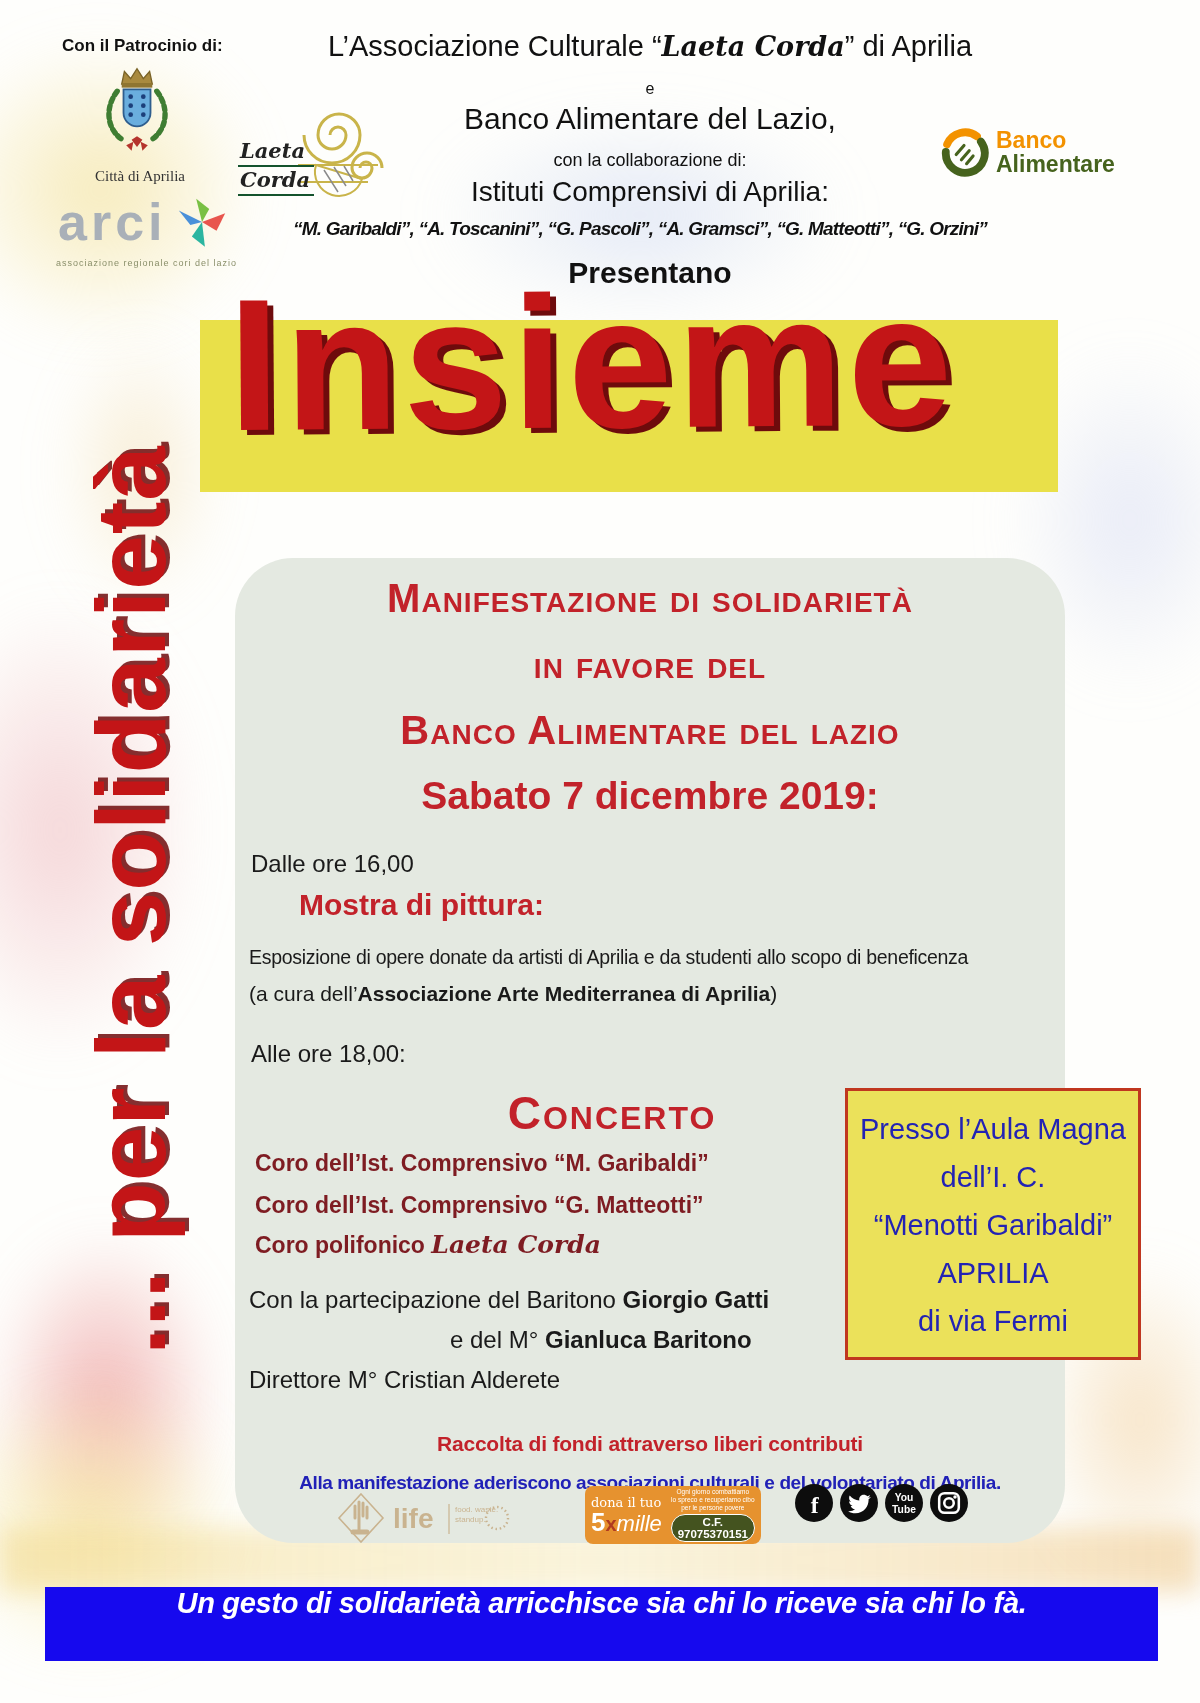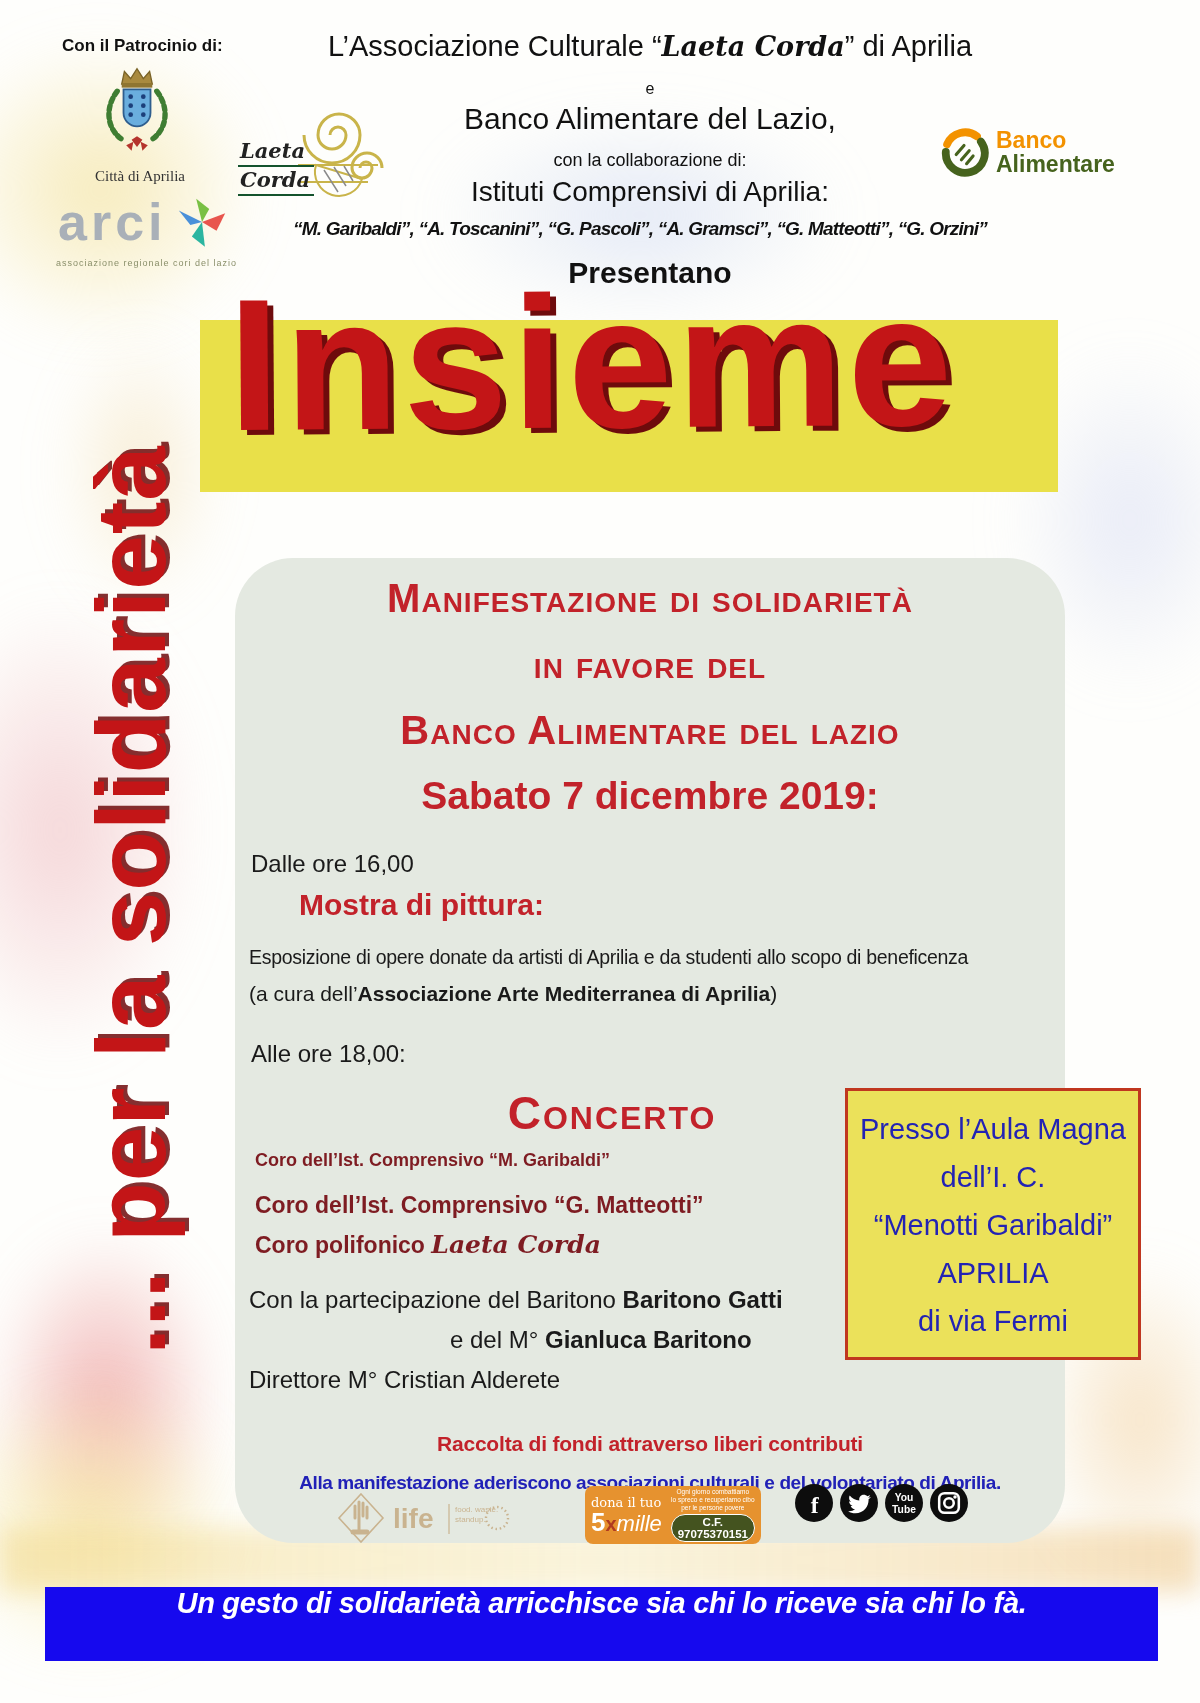--- a/index.html
+++ b/index.html
@@ -69,21 +69,21 @@
   .ph1{top:18px;width:100%;text-align:center;font-size:40px;letter-spacing:1px;}
   .ph2{top:84px;width:100%;text-align:center;font-size:40px;letter-spacing:1px;}
   .ph3{top:150px;width:100%;text-align:center;font-size:40px;letter-spacing:1px;}
   .pdate{top:216px;width:100%;text-align:center;font-size:39px;}
   .ptime1{left:16px;top:292px;font-size:24px;color:#1a1a1a;}
   .pmostra{left:64px;top:330px;font-size:30px;}
   .pexpo{left:14px;top:388px;font-size:19.5px;letter-spacing:-0.3px;color:#1a1a1a;white-space:nowrap;}
   .pcura{left:14px;top:424px;font-size:21px;color:#1a1a1a;}
   .ptime2{left:16px;top:482px;font-size:24px;color:#1a1a1a;}
   .pconcerto{left:0;top:528px;width:684px;text-align:center;font-size:46px;letter-spacing:2px;margin-left:35px;}
-  .pcoro1{left:20px;top:592px;font-size:18px;}
+  .pcoro1{left:20px;top:592px;font-size:23px;}
   .pcoro2{left:20px;top:634px;font-size:23px;}
   .pcoro3{left:20px;top:672px;font-size:23px;}
   .coro-script{font-family:"DejaVu Serif",serif;font-style:italic;font-size:25px;}
   .pbarit{left:14px;top:728px;font-size:24px;color:#1a1a1a;}
   .pmaestro{left:215px;top:768px;font-size:24px;color:#1a1a1a;}
   .pdirettore{left:14px;top:808px;font-size:24px;color:#1a1a1a;}
   .praccolta{top:874px;width:100%;text-align:center;font-size:21px;letter-spacing:-0.2px;}
   .padesione{top:914px;width:100%;text-align:center;font-size:19px;font-weight:bold;color:#2121b7;letter-spacing:-0.4px;}
 
   
@@ -215,21 +215,21 @@
       <span>(a cura dell’</span><b>Associazione Arte Mediterranea di Aprilia</b><span>)</span>
     </div>
     <div class="ptime2">Alle ore 18,00:</div>
     <div class="pconcerto sc red">Concerto</div>
     <div class="pcoro1 maroon">Coro dell’Ist. Comprensivo “M. Garibaldi”</div>
     <div class="pcoro2 maroon">Coro dell’Ist. Comprensivo “G. Matteotti”</div>
     <div class="pcoro3 maroon">
       <span>Coro polifonico </span><span class="coro-script">Laeta Corda</span>
     </div>
     <div class="pbarit">
-      <span>Con la partecipazione del Baritono </span><b>Baritono Gatti</b>
+      <span>Con la partecipazione del Baritono </span><b>Giorgio Gatti</b>
     </div>
     <div class="pmaestro">
       <span>e del M° </span><b>Gianluca Baritono</b>
     </div>
     <div class="pdirettore">Direttore M° Cristian Alderete</div>
     <div class="praccolta red">Raccolta di fondi attraverso liberi contributi</div>
     <div class="padesione">Alla manifestazione aderiscono associazioni culturali e del volontariato di Aprilia.</div>
 
     <div class="life-logo">
       <svg viewBox="0 0 180 60" style="width:100%;height:100%;">

